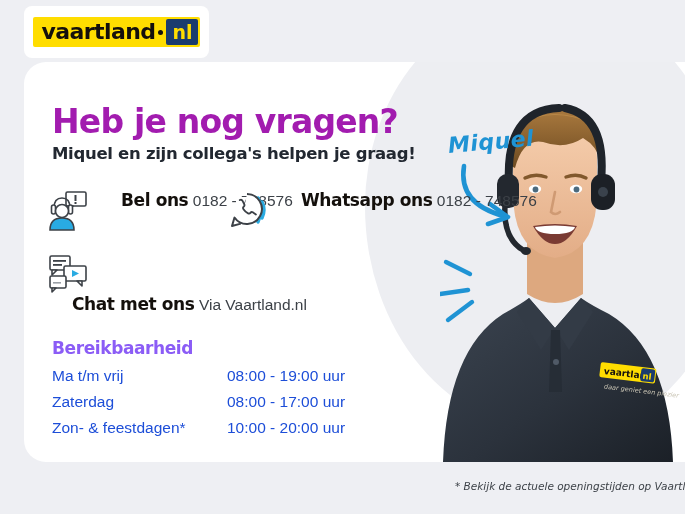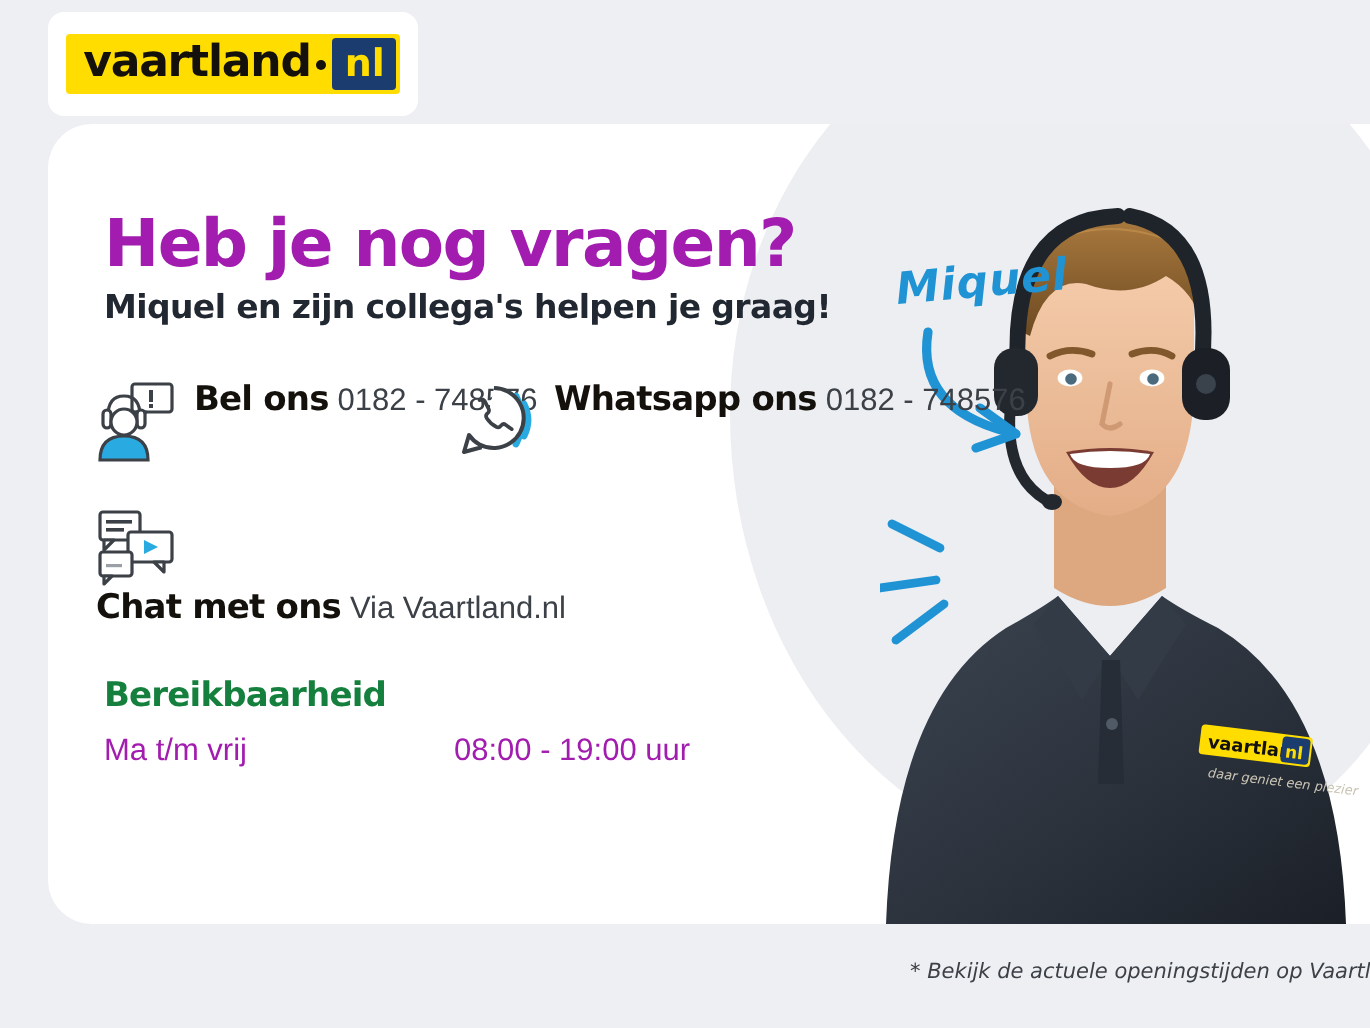--- a/index.html
+++ b/index.html
@@ -59,41 +59,41 @@
     font-weight:600;font-size:16.5px;color:#222831;letter-spacing:-.3px;
     white-space:nowrap;
   }
 
   
   .contact{position:absolute;display:flex;align-items:flex-start;}
   .contact .ico{width:40px;height:42px;flex:0 0 40px;margin-right:9px;}
   .contact .txt .ttl{
     font-family:"DejaVu Sans", sans-serif;
     font-weight:700;font-size:17px;color:#14100c;letter-spacing:-.4px;
-    line-height:20px;white-space:nowrap;
+    line-height:20px;white-space:nowrap;margin-left:24px;
   }
   .contact .txt .sub{
     font-family:"Liberation Sans", sans-serif;
     font-size:15.5px;color:#3c4147;line-height:22px;margin-top:3px;
     white-space:nowrap;
   }
   #c-bel{left:48px;top:190px;}
   #c-wa{left:228px;top:190px;text-align:center;}
   #c-chat{left:48px;top:252px;flex-direction:column;}
 
   
   .hours-title{
     position:absolute;left:52px;top:338px;
     font-family:"DejaVu Sans", sans-serif;
-    font-weight:700;font-size:17px;color:#15803d;letter-spacing:-.4px;
+    font-weight:700;font-size:17px;color:#8b5cf6;letter-spacing:-.4px;
   }
   .hours{
     position:absolute;left:52px;top:366px;
     font-family:"Liberation Sans", sans-serif;
-    font-size:15.5px;color:#a21caf;
+    font-size:15.5px;color:#1d4ed8;
     border-collapse:collapse;
   }
   .hours td{padding:0 0 6px 0;line-height:20px;white-space:nowrap;}
   .hours td.day{width:175px;}
 
   
   .footnote{
     position:absolute;left:455px;top:480px;
     font-family:"DejaVu Sans", sans-serif;
     font-style:italic;font-size:10.5px;color:#3c4147;white-space:nowrap;
@@ -274,18 +274,26 @@
     </span>
   </div>
 
   <div class="hours-title">Bereikbaarheid</div>
   <table class="hours">
     <tbody>
       <tr>
         <td class="day">Ma t/m vrij</td>
         <td class="time">08:00 - 19:00 uur</td>
       </tr>
+      <tr>
+        <td class="day">Zaterdag</td>
+        <td class="time">08:00 - 17:00 uur</td>
+      </tr>
+      <tr>
+        <td class="day">Zon- &amp; feestdagen*</td>
+        <td class="time">10:00 - 20:00 uur</td>
+      </tr>
     </tbody>
   </table>
 
   <div class="footnote">* Bekijk de actuele openingstijden op Vaartland.nl</div>
 
 </div>
 
 </body></html>

